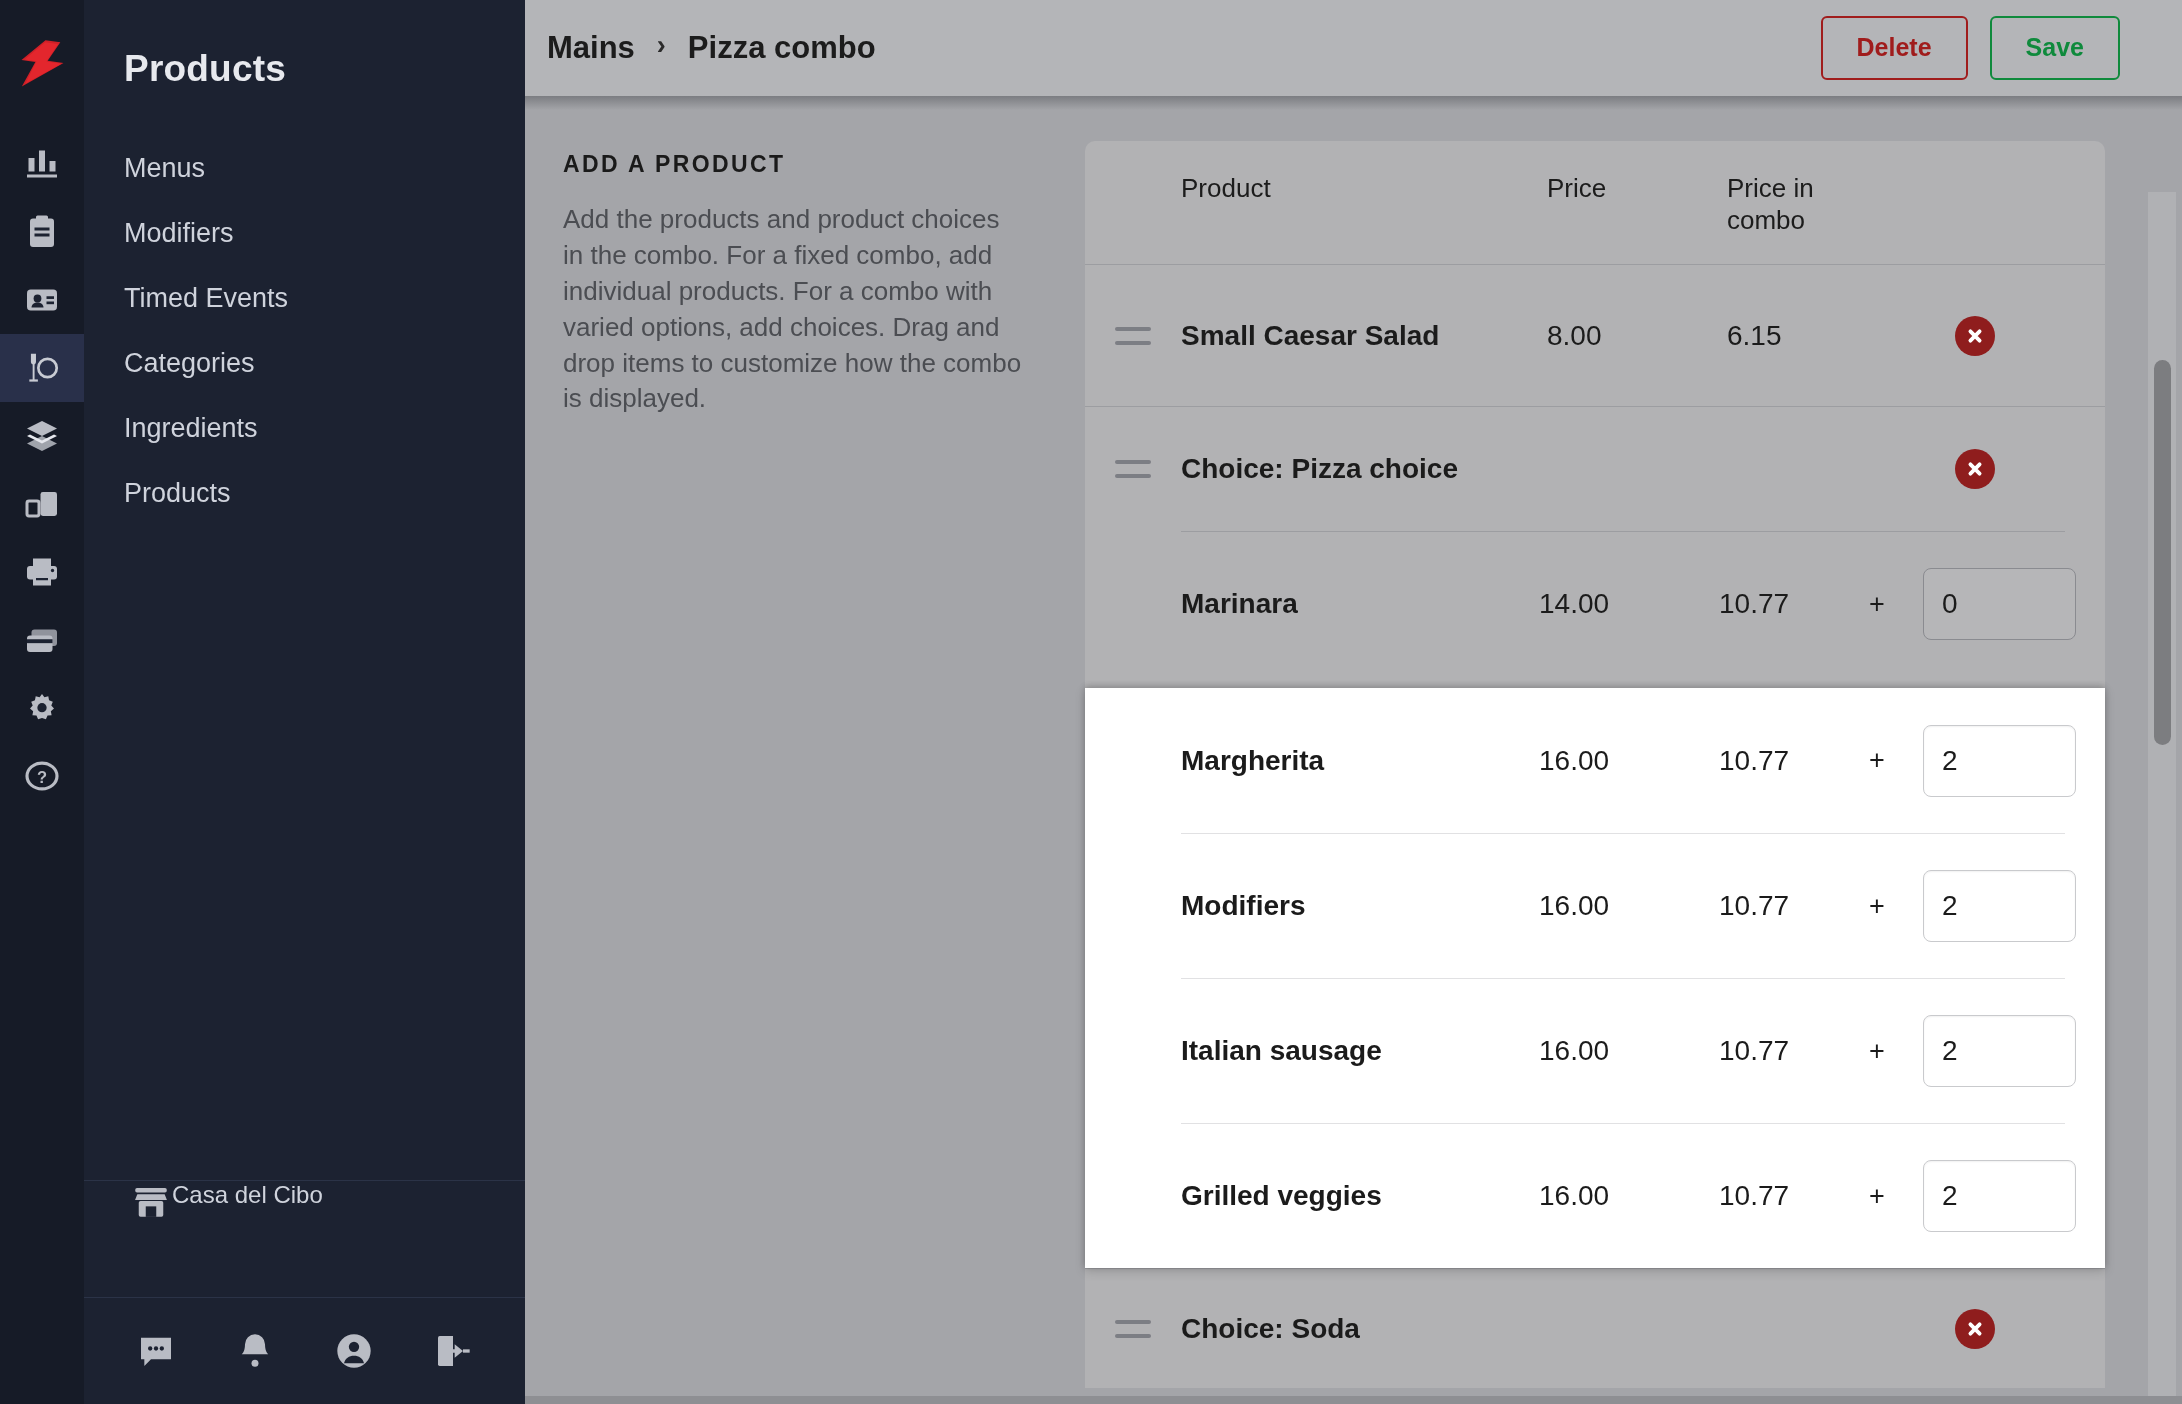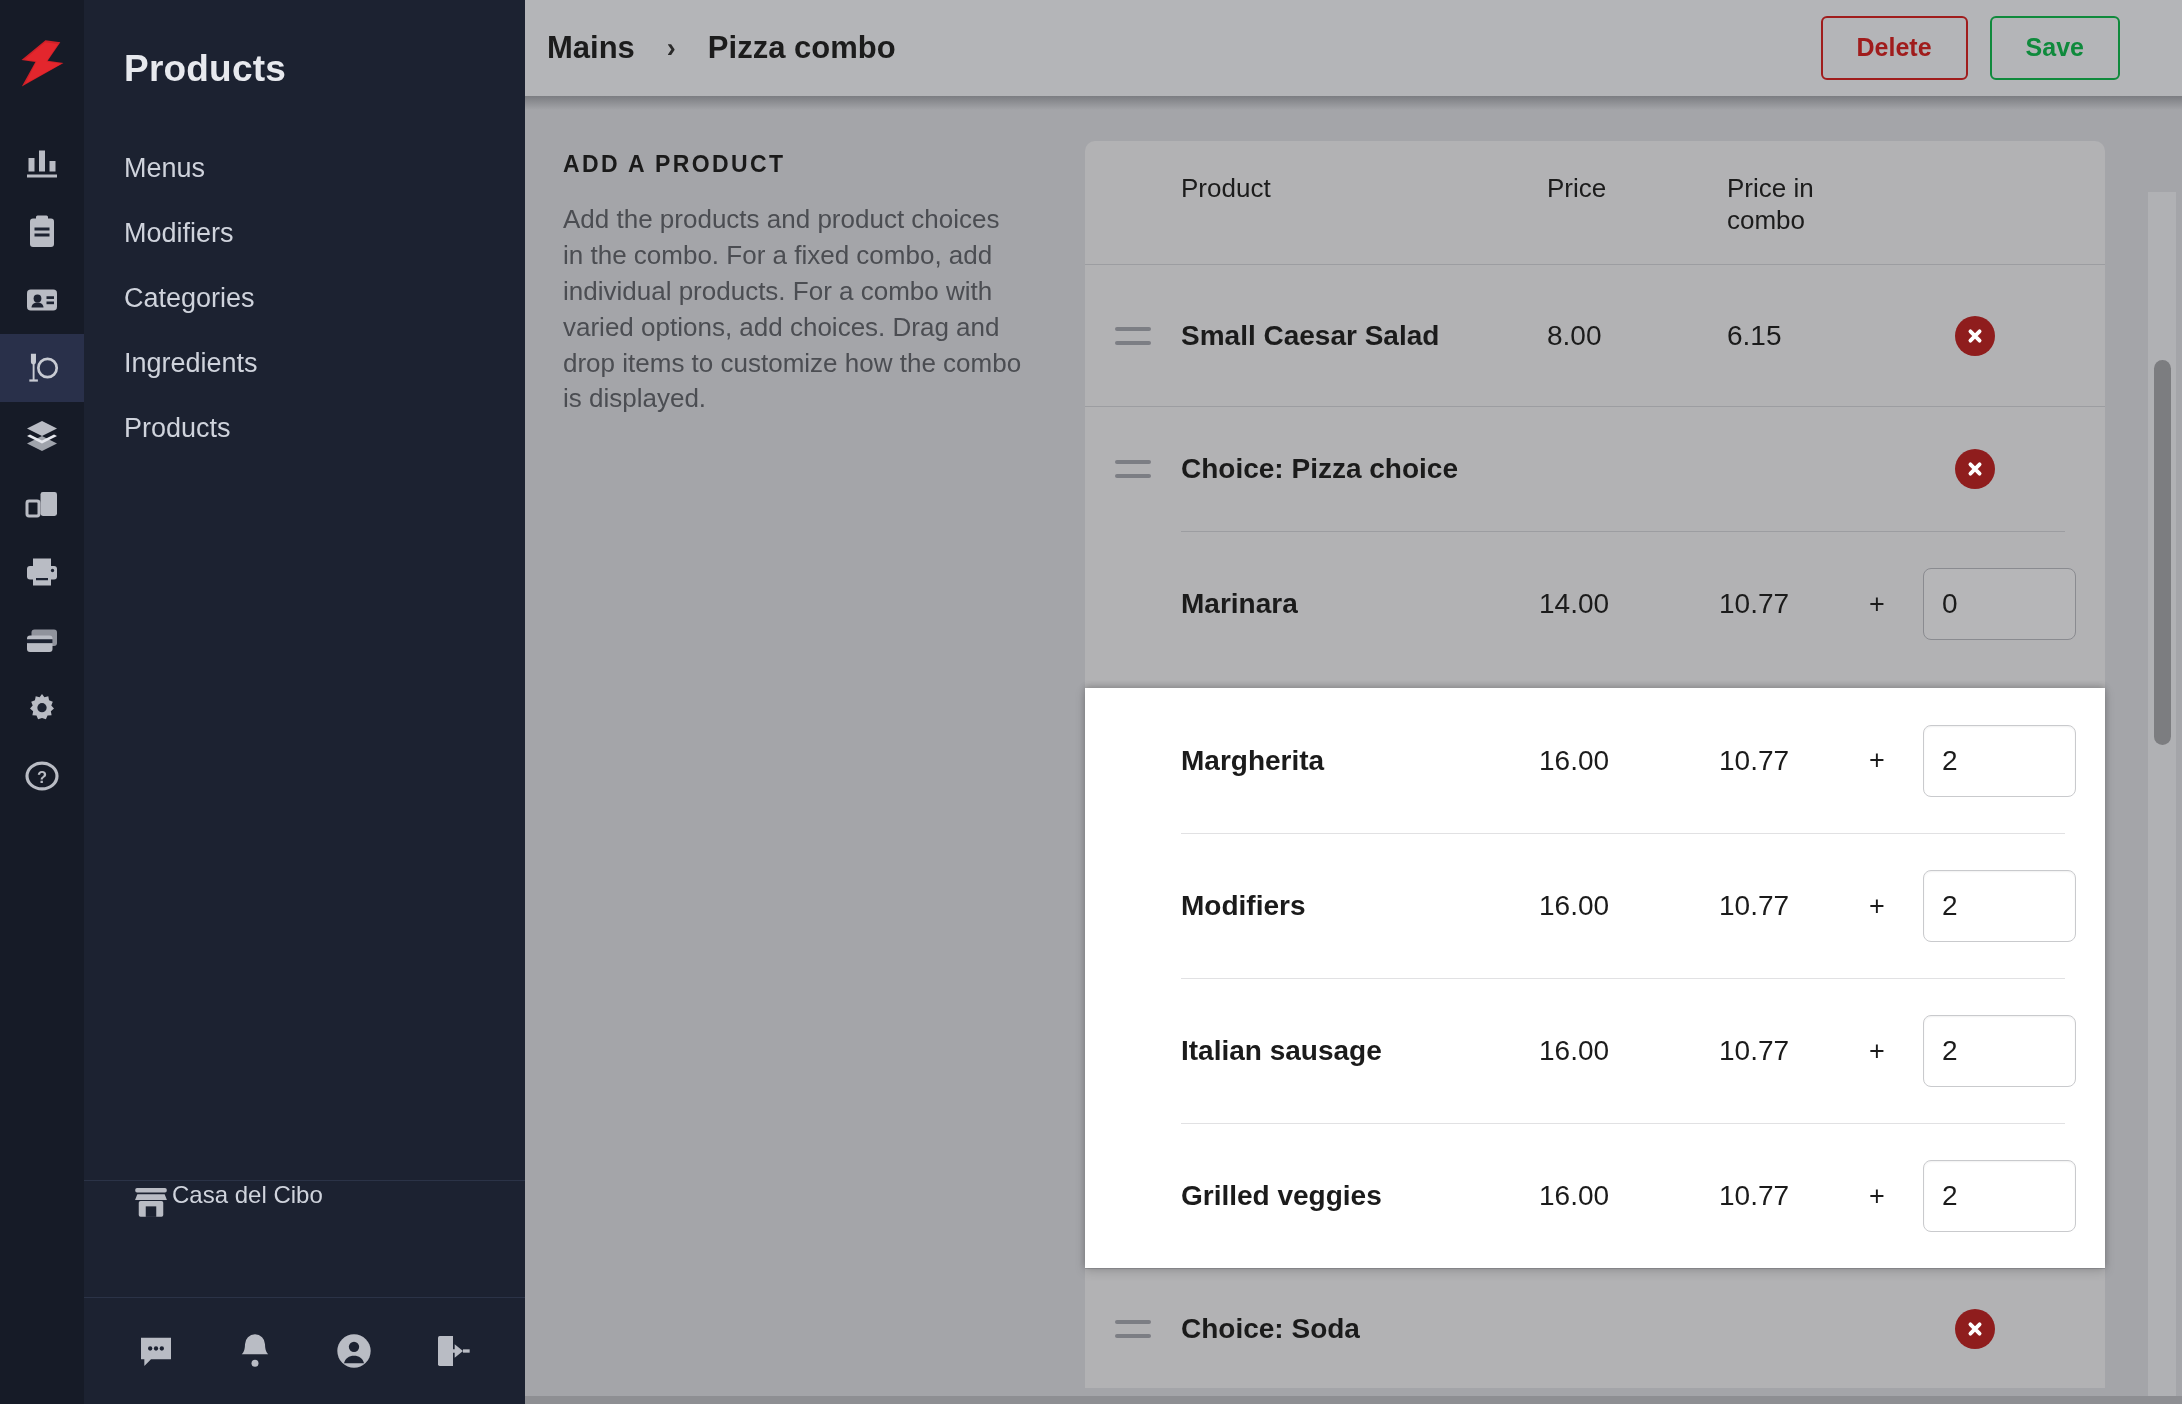--- a/index.html
+++ b/index.html
@@ -103,21 +103,21 @@
   }
   .topbar {
     height: 96px;
     flex: 0 0 96px;
     background: #b4b5b8;
     display: flex;
     align-items: center;
     padding: 0 62px 0 22px;
     position: relative;
   }
-  .crumbs { display: flex; align-items: center; gap: 32px; }
+  .crumbs { display: flex; gap: 22px; }
   .crumb {
     font-size: 31px;
     font-weight: 700;
     color: #1c1c1c;
     cursor: pointer;
     white-space: nowrap;
   }
   .crumb-sep { font-size: 27px; color: #2b2b2b; font-weight: 700; }
   .topbar-actions { margin-left: auto; display: flex; gap: 22px; }
   .btn {
@@ -389,20 +389,21 @@
     </div>
     <div class="rail-spacer"></div>
     <div class="rail-bottom"></div>
   </div>
 
   <div class="sidebar">
     <div class="sidebar-title">Products</div>
     <nav class="nav">
       <div class="nav-item">Menus</div>
       <div class="nav-item">Modifiers</div>
+      <div class="nav-item">Timed Events</div>
       <div class="nav-item">Categories</div>
       <div class="nav-item">Ingredients</div>
       <div class="nav-item">Products</div>
     </nav>
     <div class="nav-fill"></div>
     <div class="store-row">
       <span>
         <svg width="42" height="42" viewBox="0 0 24 24" fill="#b9bcc4">
             <rect x="3" y="4" width="18" height="2.6" rx="1"></rect>
             <path d="M4.2 7.6h15.6l1.3 3.2H2.9z"></path>

